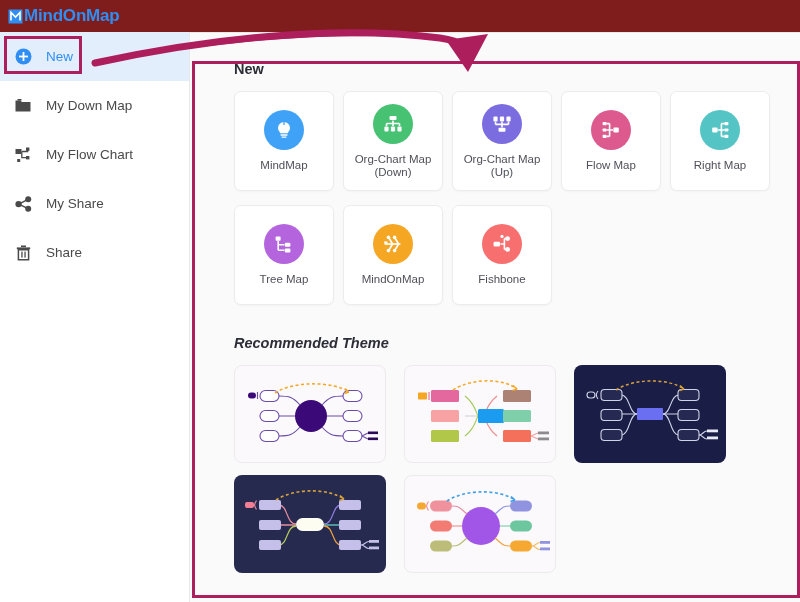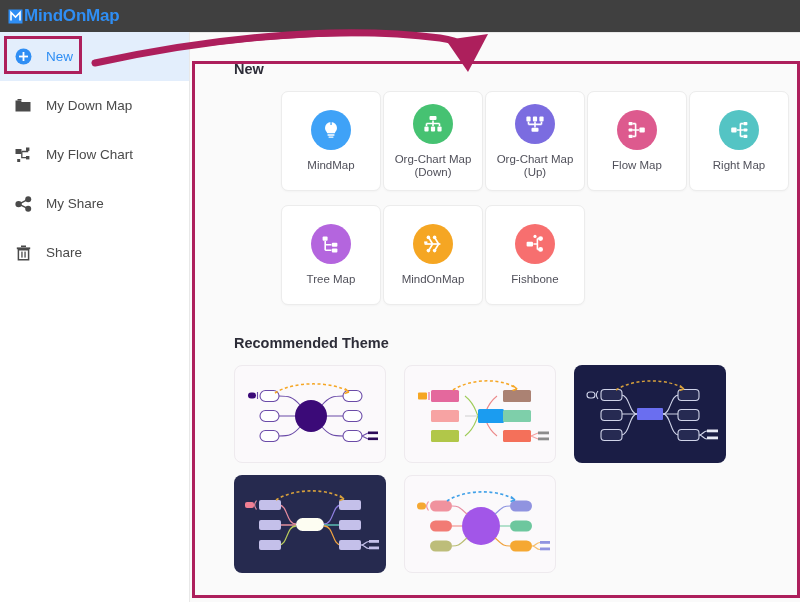--- a/index.html
+++ b/index.html
@@ -9,21 +9,21 @@
     height: 602px;
     overflow: hidden;
     background: #ffffff;
     font-family: "Liberation Sans", sans-serif;
   }
 
   #app {
     position: relative;
     width: 800px;
     height: 602px;
-    background: #404040;
+    background: #7f1d1d;
   }
 
   
   .logo-bar {
     position: absolute;
     left: 0; top: 0;
     width: 190px; height: 32px;
     display: flex;
     align-items: center;
     padding-left: 8px;
@@ -106,27 +106,27 @@
 
   .section-title {
     font-size: 14.5px;
     font-weight: bold;
     color: #2d2d38;
     margin-bottom: 14px;
   }
   .section-title.rec {
     margin-top: 30px;
     margin-bottom: 14px;
+    font-style: italic;
   }
 
   
   .cards-row {
     display: flex;
-    gap: 2px;
-    margin-left: 47px;
+    gap: 9px;
   }
   .cards-row.second { margin-top: 14px; align-items: flex-end; }
 
   .card {
     width: 100px; height: 100px;
     background: #ffffff;
     border: 1px solid #ececec;
     border-radius: 7px;
     display: flex;
     flex-direction: column;

